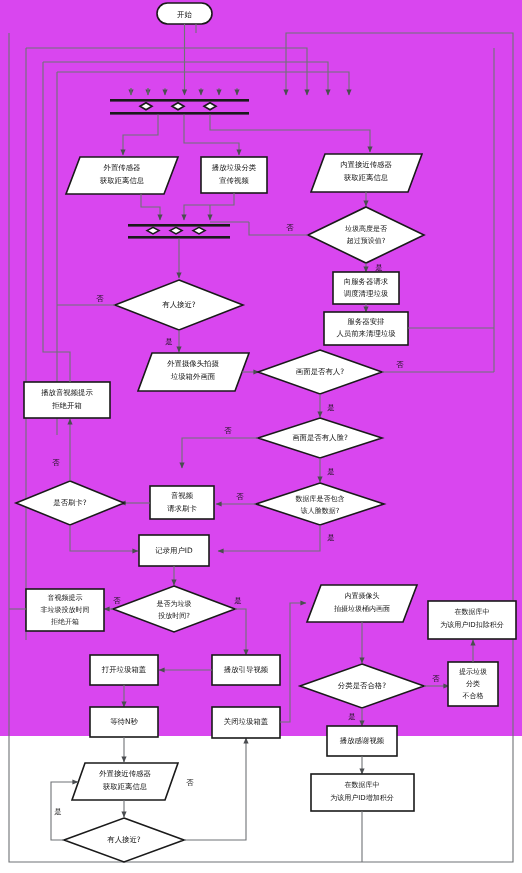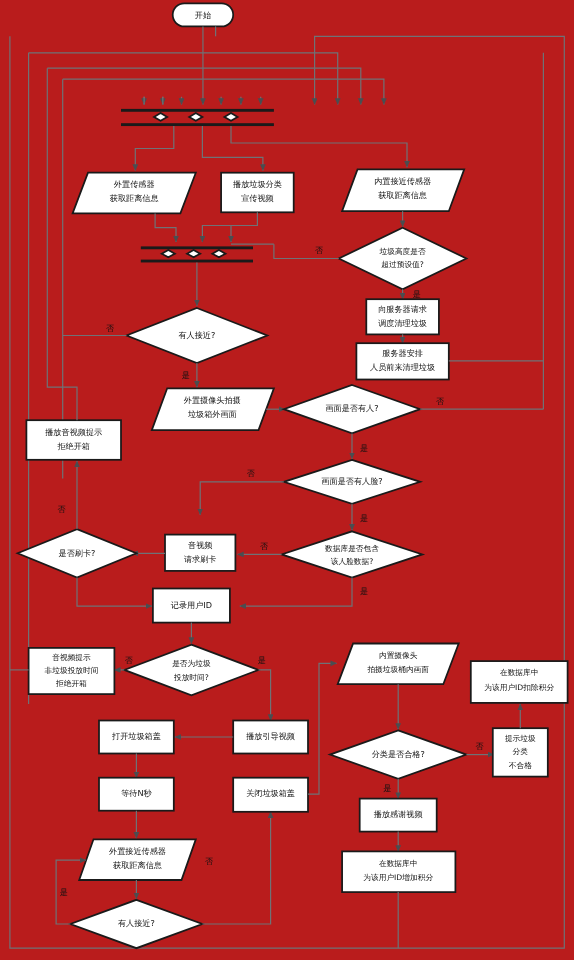--- a/index.html
+++ b/index.html
@@ -1,18 +1,18 @@
 <!DOCTYPE html>
 <html><head>
 <meta charset="utf-8">
 <style>
   html,body{margin:0;padding:0;background:#ffffff;}
   body{width:522px;height:873px;overflow:hidden;
        font-family:"DejaVu Sans","Liberation Sans",sans-serif;}
-  #stage{position:relative;width:522px;height:873px;background:#b91c1c;text-align:right;}
+  #stage{position:relative;width:522px;height:736px;background:#d946ef;text-align:right;}
   svg{display:block;}
   .shape{fill:#ffffff;stroke:#1a1a1a;stroke-width:1.6;}
   .conn{fill:none;stroke:#6f7276;stroke-width:1.1;}
   .bar{fill:#1a1a1a;}
   .lbl{font-size:7.4px;fill:#111;text-anchor:middle;dominant-baseline:middle;}
   .lbl-sm{font-size:7px;fill:#111;text-anchor:middle;dominant-baseline:middle;}
   .yn{font-size:7.4px;fill:#111;text-anchor:middle;dominant-baseline:middle;}
 </style>
 </head>
 <body>

